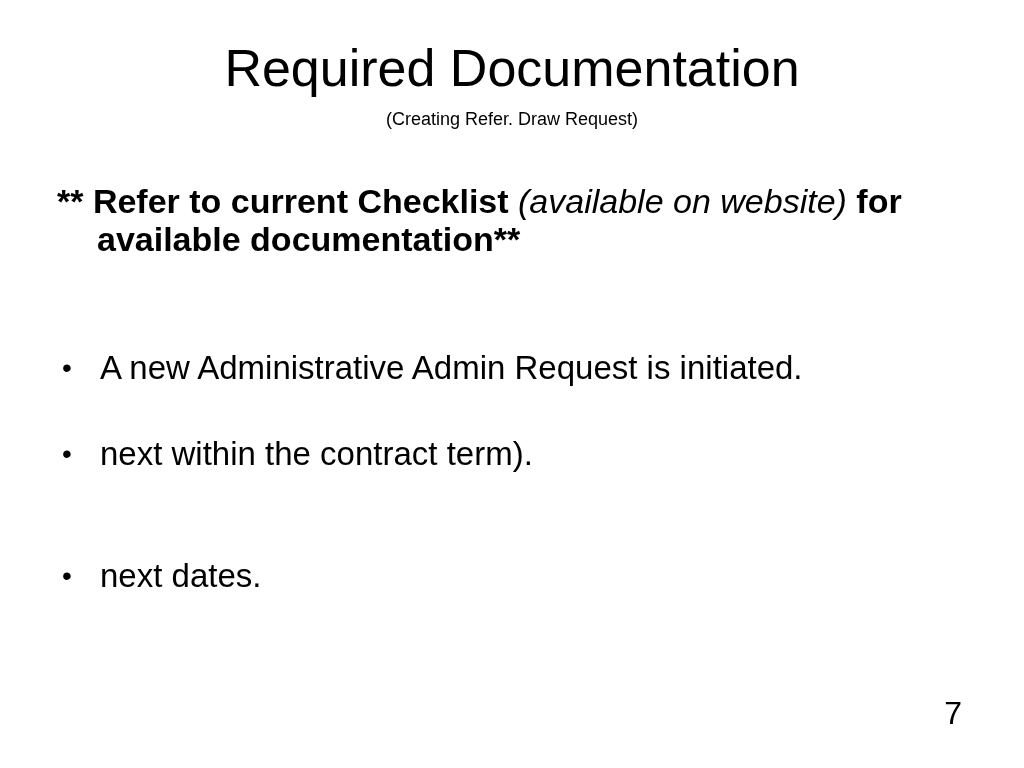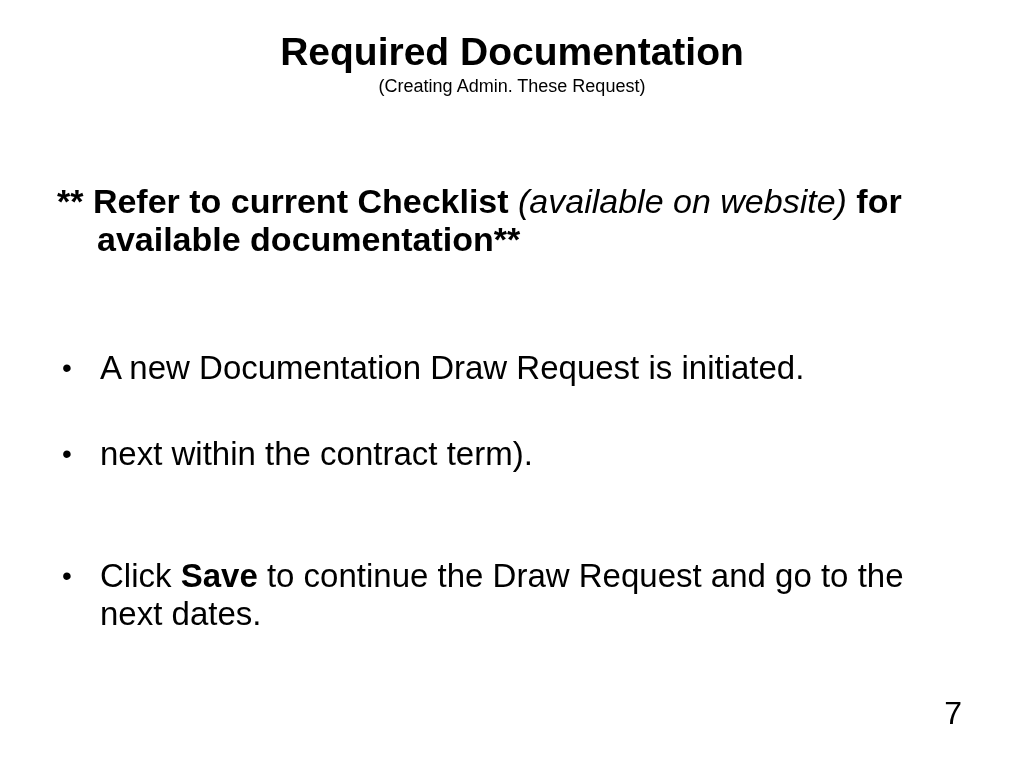--- a/index.html
+++ b/index.html
@@ -19,23 +19,23 @@
     background: #ffffff;
   }
   .title-block {
     position: absolute;
     top: 29px;
     left: 0;
     width: 1024px;
     text-align: center;
   }
   .slide-title {
-    margin: 0;
-    font-size: 39px;
-    font-weight: bold;
+    margin: 17px;
+    font-size: 52px;
+    font-weight: normal;
     line-height: 45px;
     letter-spacing: 0px;
   }
   .slide-subtitle {
     margin-top: 1px;
     font-size: 18px;
     font-weight: normal;
     line-height: 22px;
   }
   .callout {
@@ -88,57 +88,54 @@
     font-weight: normal;
   }
 </style>
 </head>
 <body>
 
 <div class="slide">
 
   <div class="title-block">
     <h1 class="slide-title">Required Documentation</h1>
-    <div class="slide-subtitle">(Creating Admin. These Request)</div>
+    <div class="slide-subtitle">(Creating Refer. Draw Request)</div>
   </div>
 
   <div class="callout">
     <div class="line line-first">
       <b class="seg-bold">** Refer to current Checklist </b><i class="seg-italic">(available on website)</i><b class="seg-bold"> for</b>
     </div>
     <div class="line line-cont">
       <b class="seg-bold">available documentation**</b>
     </div>
   </div>
 
   <div class="bullet-item b1">
     <span class="dot">•</span>
     <div class="btext">
       <div class="line">
-        <span>A new Documentation Draw Request is initiated.</span>
+        <span>A new Administrative Admin Request is initiated.</span>
       </div>
     </div>
   </div>
 
   <div class="bullet-item b2">
     <span class="dot">•</span>
     <div class="btext">
       <div class="line">
         <span>next within the contract term).</span>
       </div>
     </div>
   </div>
 
   <div class="bullet-item b3">
     <span class="dot">•</span>
     <div class="btext">
       <div class="line">
-        <span>Click </span><b class="seg-bold">Save</b><span> to continue the Draw Request and go to the</span>
-      </div>
-      <div class="line">
         <span>next dates.</span>
       </div>
     </div>
   </div>
 
   <div class="page-number">7</div>
 
 </div>
 
 </body></html>

